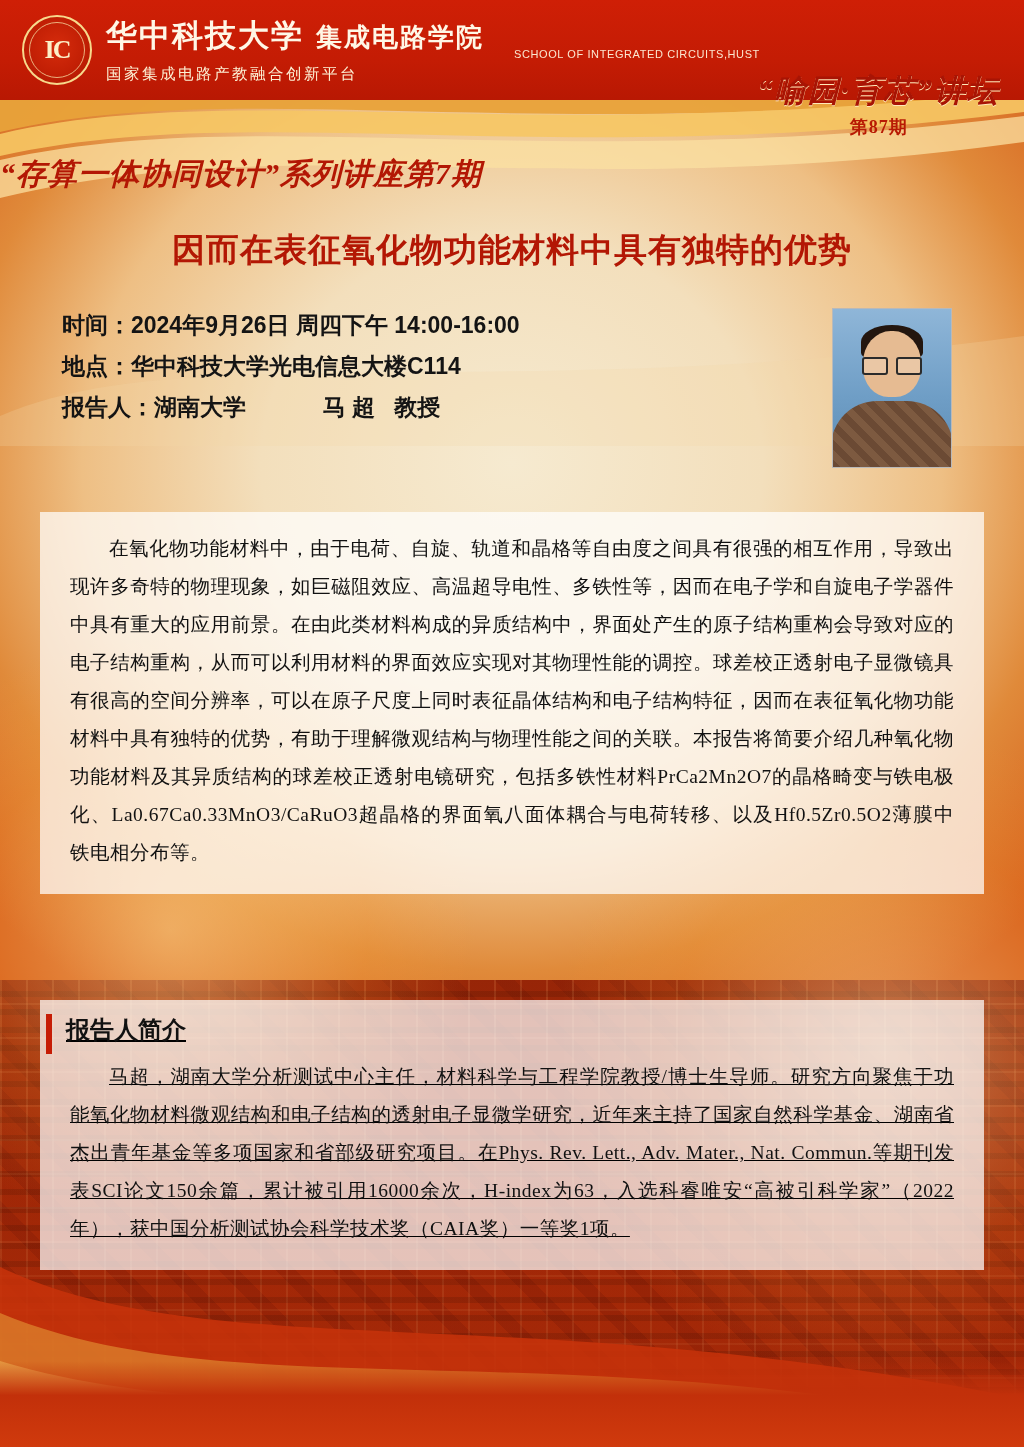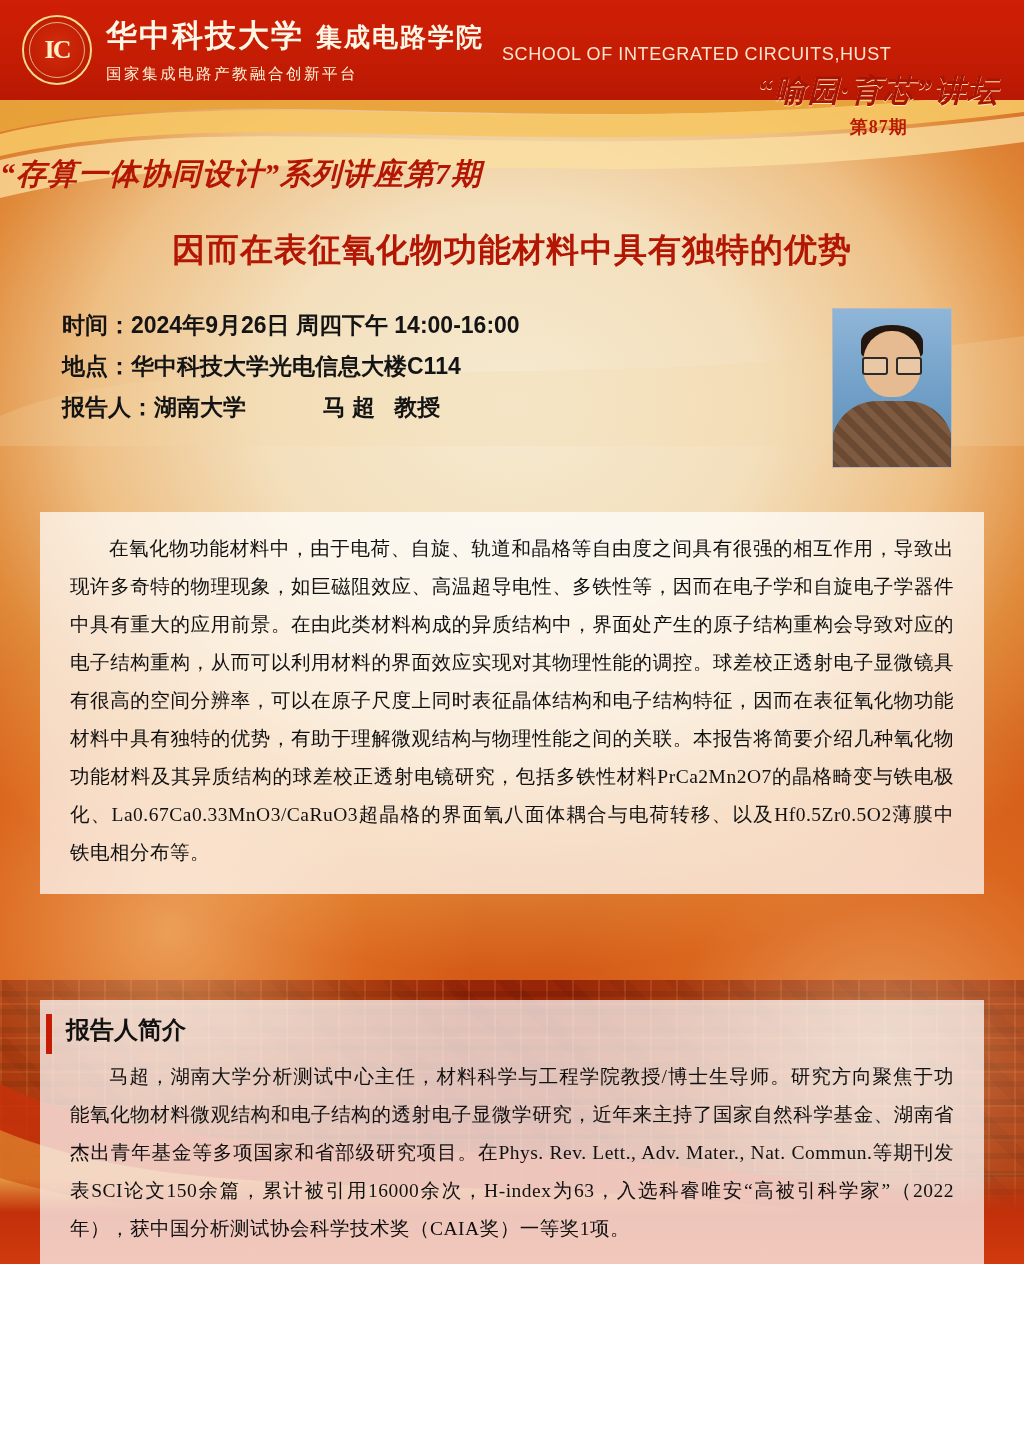--- a/index.html
+++ b/index.html
@@ -6,21 +6,21 @@
     margin: 0;
     padding: 0;
     background: #ffffff;
   }
   body {
     font-family: "Liberation Sans", sans-serif;
   }
   .poster {
     position: relative;
     width: 1024px;
-    height: 1264px;
+    height: 1447px;
     overflow: hidden;
     background: #fca5a5;
   }
 
   
   .bg-base {
     position: absolute;
     inset: 0;
     background:
       radial-gradient(ellipse 70% 45% at 50% 32%, #f6ead0 0%, #f3dfbc 35%, #eebf84 60%, #e08a3a 78%, #d45a18 100%),
@@ -132,22 +132,22 @@
     letter-spacing: 2px;
   }
   .platform-name {
     font-family: Liberation Sans, sans-serif;
     font-size: 15.5px;
     color: #fdf0d4;
     letter-spacing: 2.5px;
     margin-top: 7px;
   }
   .header-en {
-    margin-left: 18px;
-    font-size: 18px;
+    margin-left: 30px;
+    font-size: 11px;
     letter-spacing: .6px;
     color: #fbe6cf;
     align-self: center;
     padding-top: 8px;
   }
 
   
   .forum-wrap {
     position: absolute;
     right: 24px;
@@ -285,21 +285,21 @@
   
   .section {
     position: absolute;
     left: 40px;
     width: 944px;
     background: rgba(255,255,255,.72);
     box-sizing: border-box;
     z-index: 4;
   }
   #abstract-section { top: 512px; padding: 14px 0 22px 0; }
-  #bio-section { top: 1000px; padding: 14px 0 22px 0; }
+  #bio-section { top: 1000px; padding: 14px 0 22px 0; text-decoration: underline; }
 
   .section-heading {
     font-size: 24px;
     font-weight: bold;
     color: #111;
     padding: 2px 0 10px 14px;
     border-left: 6px solid #c61c05;
     margin-left: 6px;
     line-height: 28px;
   }

